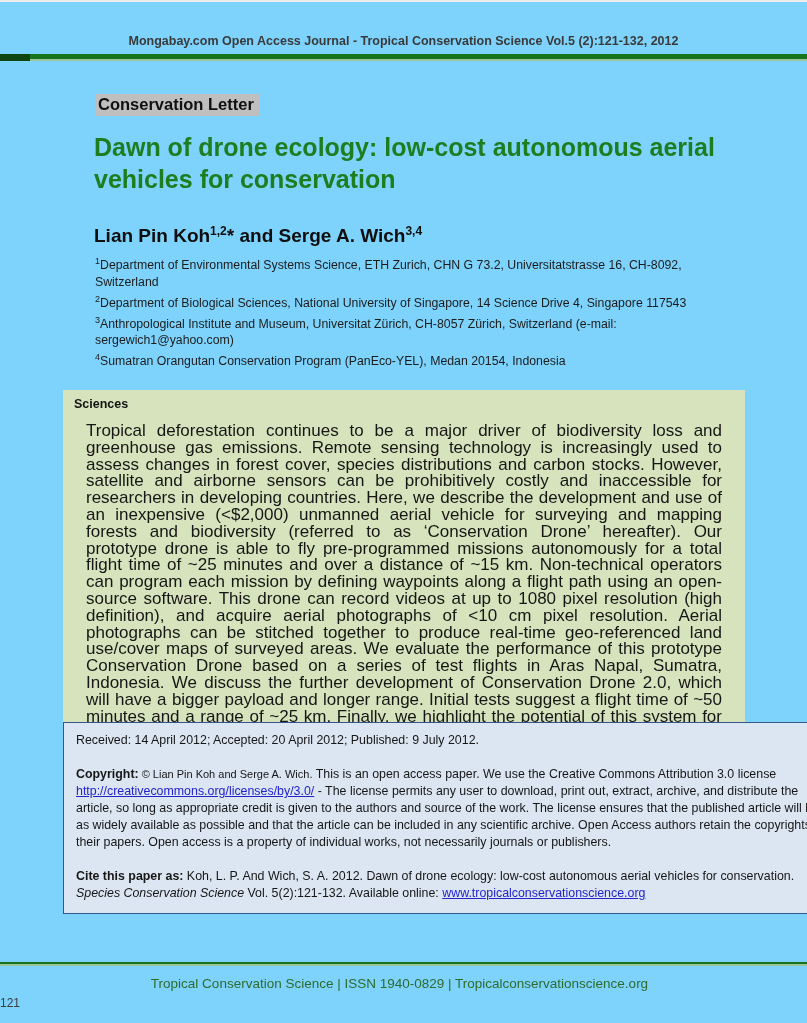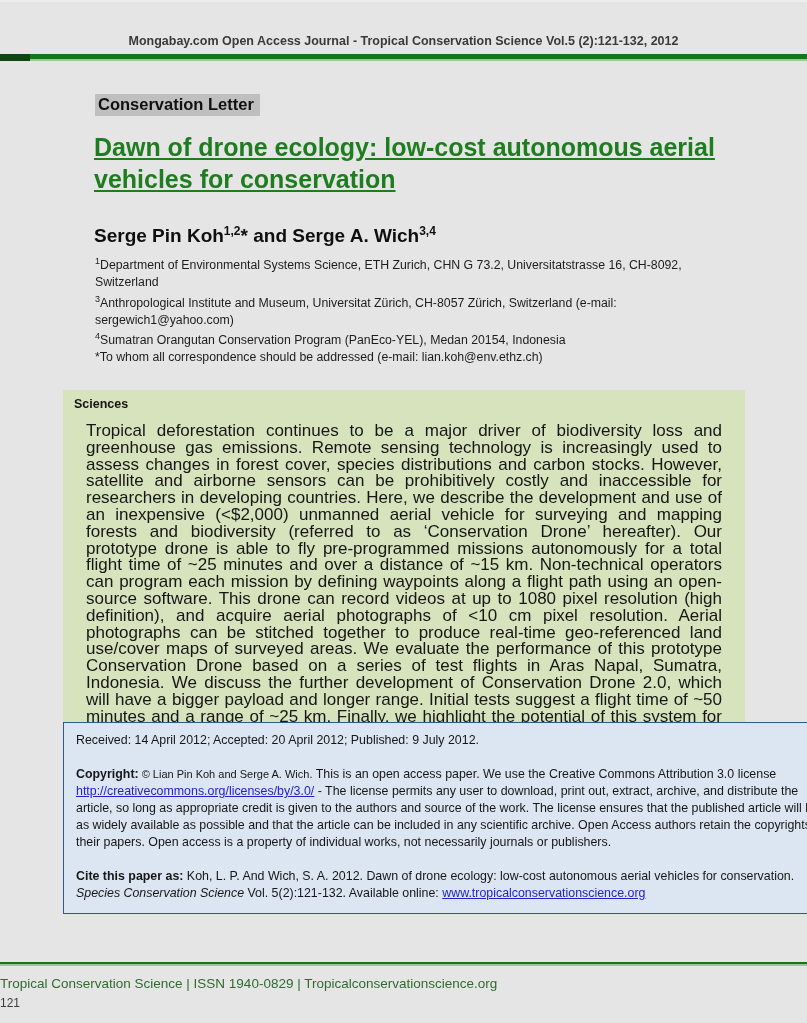--- a/index.html
+++ b/index.html
@@ -3,21 +3,21 @@
 <meta charset="utf-8">
 <style>
   * { box-sizing: border-box; }
   html, body { margin: 0; padding: 0; }
   body {
     width: 807px; height: 1023px;
     background: #ffffff;
     font-family: "Liberation Sans", sans-serif;
     color: #161616;
   }
-  .page { position: relative; width: 807px; height: 1023px; background: #e5e5e5; overflow: hidden; }
+  .page { position: relative; width: 807px; height: 1023px; background: #7dd3fc; overflow: hidden; }
 
   .top-hairline { position: absolute; top: 0; left: 0; width: 807px; height: 2px; background: #ededed; }
 
   .journal-header {
     position: absolute; top: 34px; left: 0; right: 0;
     text-align: center; font-size: 12.5px; font-weight: 700; color: #3a3a3a;
   }
 
   .green-bar {
     position: absolute; top: 54px; left: 0; width: 807px; height: 7px;
@@ -26,21 +26,21 @@
   .green-bar .bar-tip { position: absolute; left: 0; top: 0; width: 30px; height: 7px; background: #0e4511; }
 
   .section-label {
     position: absolute; top: 94px; left: 95px;
     display: inline-block; background: #bfbfbf; color: #101010;
     font-size: 16.5px; font-weight: 700; padding: 1px 6px 2px 3px;
   }
 
   .article-title {
     position: absolute; top: 131px; left: 94px; width: 625px; margin: 0;
-    font-size: 25px; line-height: 32px; font-weight: 700; color: #1e7d1e; text-decoration: underline;
+    font-size: 25px; line-height: 32px; font-weight: 700; color: #1e7d1e;
   }
 
   .authors-line {
     position: absolute; top: 224px; left: 94px;
     font-size: 19px; font-weight: 700; color: #0e0e0e;
   }
   .authors-line sup { font-size: 12px; }
 
   .affiliations {
     position: absolute; top: 253px; left: 95px; width: 648px;
@@ -68,21 +68,21 @@
   .meta-box .gap { height: 17px; }
   .small-authors { font-size: 11px; }
   .link { color: #2323cc; text-decoration: underline; cursor: pointer; }
 
   .footer-bar {
     position: absolute; top: 962px; left: 0; width: 807px; height: 4px;
     background: #17741c; border-bottom: 2px solid #9ec49e;
   }
   .footer-line {
     position: absolute; top: 976px; left: 0; right: 8px;
-    font-size: 13.5px; color: #2f6b2f;
+    text-align: center; font-size: 13.5px; color: #2f6b2f;
   }
   .page-number {
     position: absolute; top: 996px; left: 0; right: 0;
     text-align: left; font-size: 12px; color: #3c3c3c;
   }
 </style>
 </head>
 <body>
 
 <div class="page">
@@ -94,27 +94,27 @@
   </div>
 
   <div class="green-bar">
     <span class="bar-tip"></span>
   </div>
 
   <span class="section-label">Conservation Letter</span>
 
   <h1 class="article-title">Dawn of drone ecology: low-cost autonomous aerial vehicles for conservation</h1>
 
-  <div class="authors-line"><span>Serge Pin Koh</span><sup>1,2</sup><span>*</span><span> and </span><span>Serge A. Wich</span><sup>3,4</sup></div>
+  <div class="authors-line"><span>Lian Pin Koh</span><sup>1,2</sup><span>*</span><span> and </span><span>Serge A. Wich</span><sup>3,4</sup></div>
 
   <div class="affiliations">
     <p><sup>1</sup><span>Department of Environmental Systems Science, ETH Zurich, CHN G 73.2, Universitatstrasse 16, CH-8092, Switzerland</span></p>
+    <p><sup>2</sup><span>Department of Biological Sciences, National University of Singapore, 14 Science Drive 4, Singapore 117543</span></p>
     <p><sup>3</sup><span>Anthropological Institute and Museum, Universitat Zürich, CH-8057 Zürich, Switzerland (e-mail: sergewich1@yahoo.com)</span></p>
     <p><sup>4</sup><span>Sumatran Orangutan Conservation Program (PanEco-YEL), Medan 20154, Indonesia</span></p>
-    <p>*To whom all correspondence should be addressed (e-mail: lian.koh@env.ethz.ch)</p>
   </div>
 
   <div class="abstract-box">
     <p class="abstract-heading">Sciences</p>
     <p class="abstract-text">Tropical deforestation continues to be a major driver of biodiversity loss and greenhouse gas emissions. Remote sensing technology is increasingly used to assess changes in forest cover, species distributions and carbon stocks. However, satellite and airborne sensors can be prohibitively costly and inaccessible for researchers in developing countries. Here, we describe the development and use of an inexpensive (&lt;$2,000) unmanned aerial vehicle for surveying and mapping forests and biodiversity (referred to as ‘Conservation Drone’ hereafter). Our prototype drone is able to fly pre-programmed missions autonomously for a total flight time of ~25 minutes and over a distance of ~15 km. Non-technical operators can program each mission by defining waypoints along a flight path using an open-source software. This drone can record videos at up to 1080 pixel resolution (high definition), and acquire aerial photographs of &lt;10 cm pixel resolution. Aerial photographs can be stitched together to produce real-time geo-referenced land use/cover maps of surveyed areas. We evaluate the performance of this prototype Conservation Drone based on a series of test flights in Aras Napal, Sumatra, Indonesia. We discuss the further development of Conservation Drone 2.0, which will have a bigger payload and longer range. Initial tests suggest a flight time of ~50 minutes and a range of ~25 km. Finally, we highlight the potential of this system for environmental and conservation applications, which include near real-time mapping of local land cover, monitoring of illegal forest activities, and surveying of large animal species.</p>
     <p class="keywords-line"><b>Keywords:</b><span> Species extinction, orangutan, spatial analysis, logging, poaching</span></p>
   </div>
 
   <div class="meta-box">
     <p>Received: 14 April 2012; Accepted: 20 April 2012; Published: 9 July  2012.</p>

